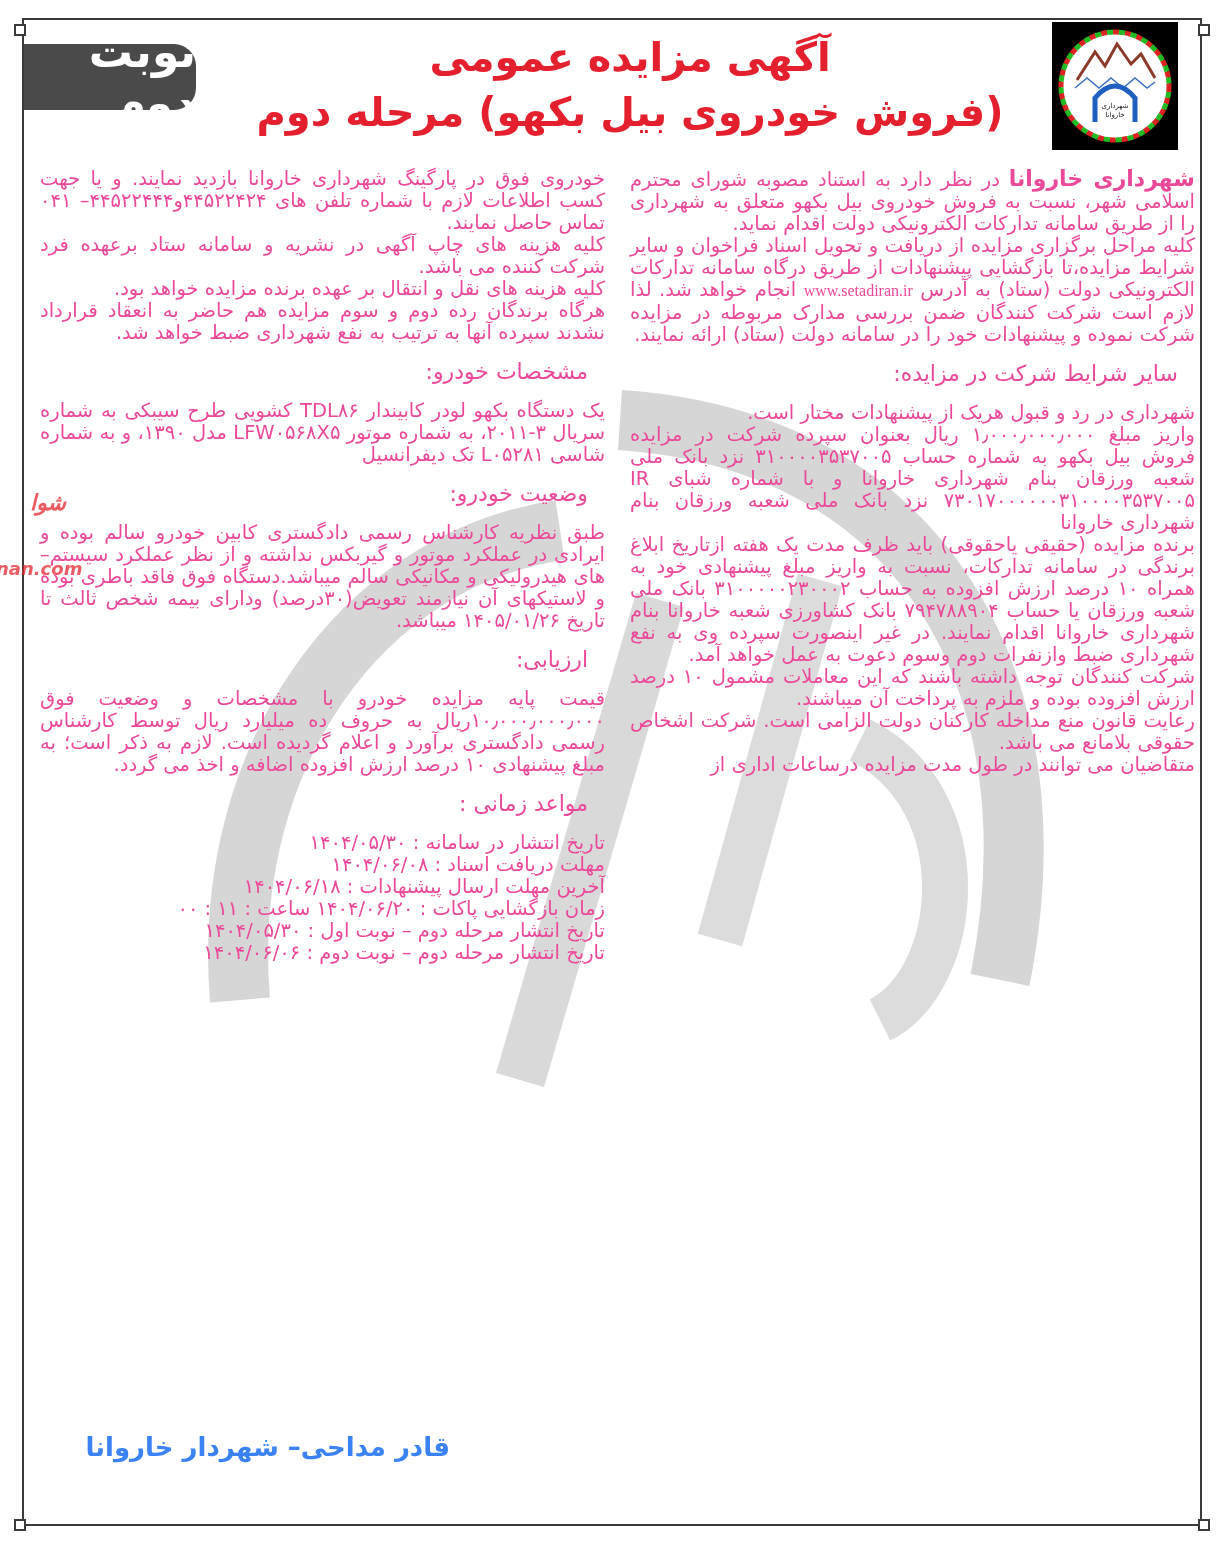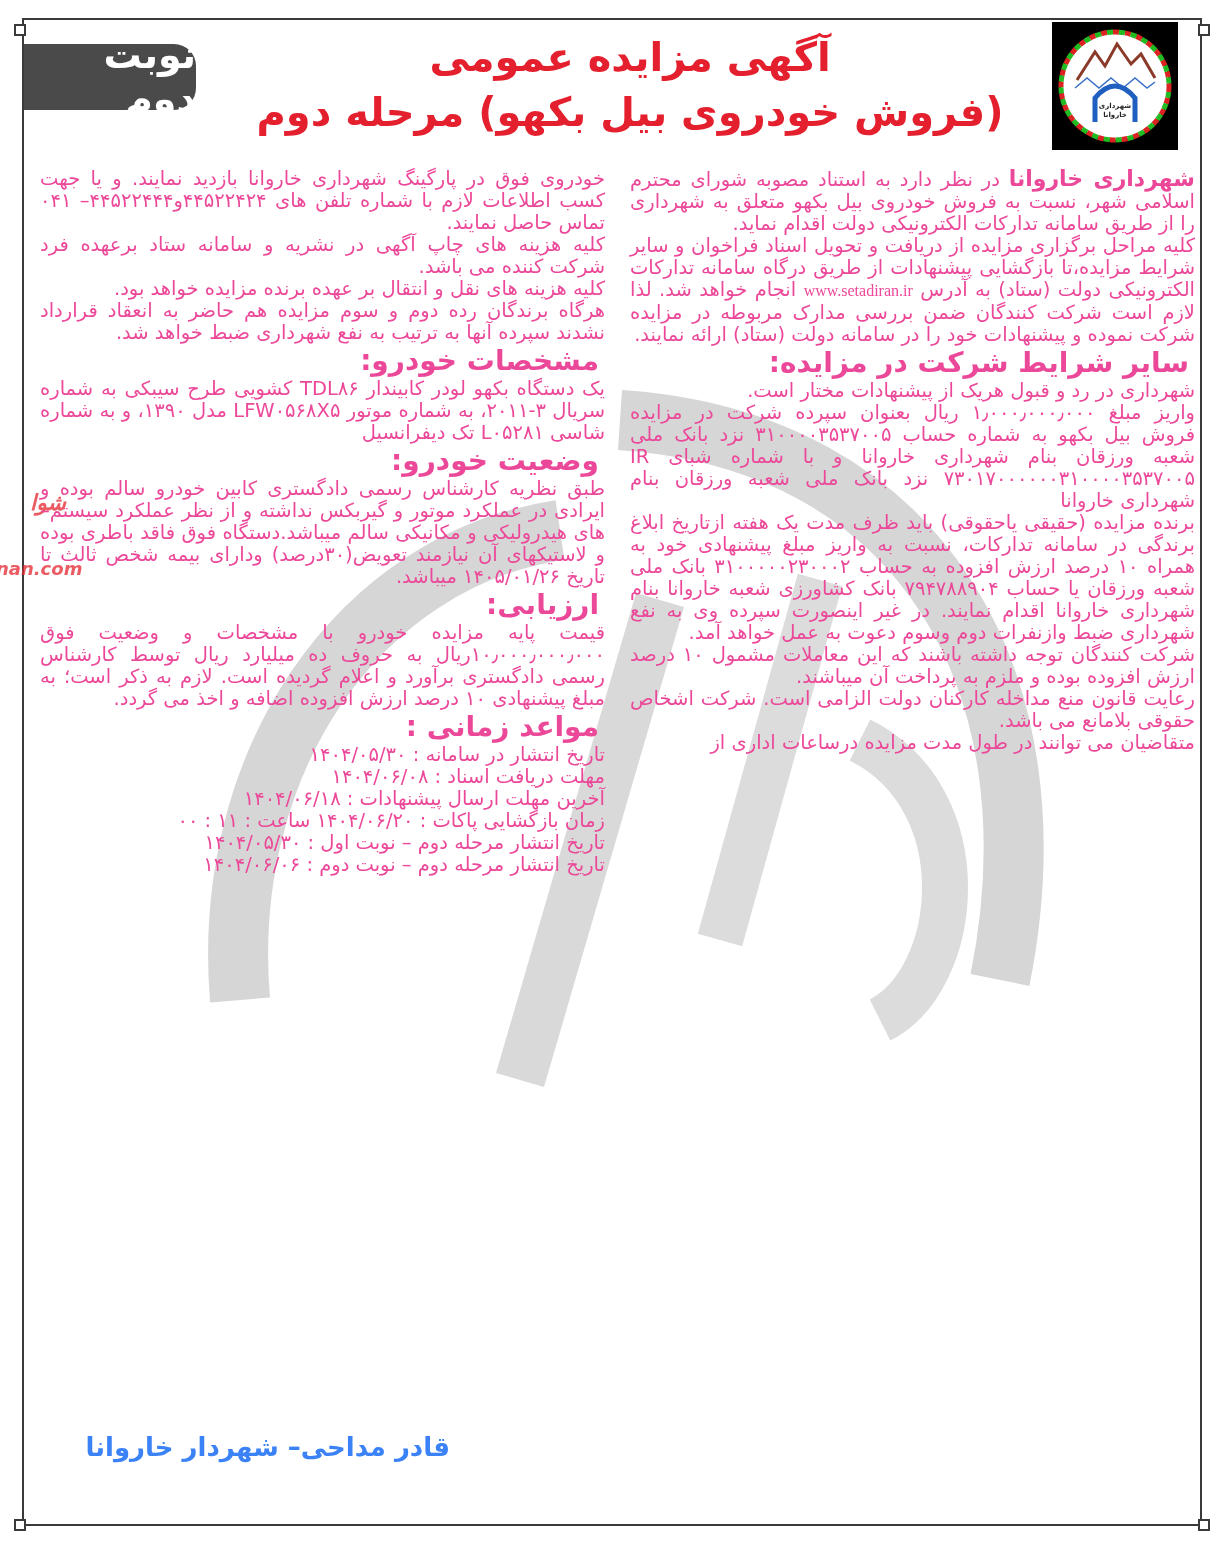--- a/index.html
+++ b/index.html
@@ -13,45 +13,45 @@
   }
   .corner { position: absolute; width: 12px; height: 12px; border: 2px solid #3a3a3a; background: #fff; box-sizing: border-box; }
   .corner.tl { left: 14px; top: 24px; }
   .corner.tr { right: 14px; top: 24px; }
   .corner.bl { left: 14px; bottom: 24px; }
   .corner.br { right: 14px; bottom: 24px; }
 
   .badge {
     position: absolute; left: 24px; top: 44px; width: 172px; height: 66px;
     background: #4a4a4a; color: #fff; border-radius: 0 22px 22px 0;
-    font-family: "DejaVu Sans", sans-serif; font-weight: bold; font-size: 38px;
+    font-family: "DejaVu Sans", sans-serif; font-weight: bold; font-size: 44px;
     display: flex; align-items: center; justify-content: center; direction: rtl;
   }
   .title-wrap {
     position: absolute; left: 250px; top: 30px; width: 760px; text-align: center; direction: rtl;
     color: #e4202e; font-weight: bold; font-family: "DejaVu Sans", sans-serif;
   }
   .title-1 { font-size: 40px; line-height: 54px; }
   .title-2 { font-size: 40px; line-height: 56px; }
 
   .logo {
     position: absolute; left: 1052px; top: 22px; width: 126px; height: 128px; background: #000;
-    display: flex; align-items: center; justify-content: center; font-weight: bold;
+    display: flex; align-items: center; justify-content: center;
   }
 
   .col {
     position: absolute; direction: rtl; text-align: justify;
     font-family: "DejaVu Sans", sans-serif; font-size: 19.5px; line-height: 22px;
     color: #ec4899;
   }
   .col.right { left: 630px; top: 168px; width: 565px; }
   .col.left { left: 40px; top: 168px; width: 565px; }
 
   .p { margin: 0; }
-  .heading { font-weight: bold; font-size: 28px; margin: 6px; }
+  .heading { font-weight: normal; font-size: 22px; margin: 17px; }
   .lead-bold { font-weight: bold; font-size: 22px; }
   .url { font-family: "Liberation Serif", serif; font-size: 16px; }
   .sig {
     position: absolute; left: 50px; top: 1432px; width: 400px; text-align: right; direction: rtl;
     color: #3b82f6; font-weight: bold; font-size: 26px; font-family: "DejaVu Sans", sans-serif;
   }
   .dates .p { text-align: right; }
 
   .watermark {
     position: absolute; left: 100px; top: 380px; width: 1000px; height: 1000px; pointer-events: none;

